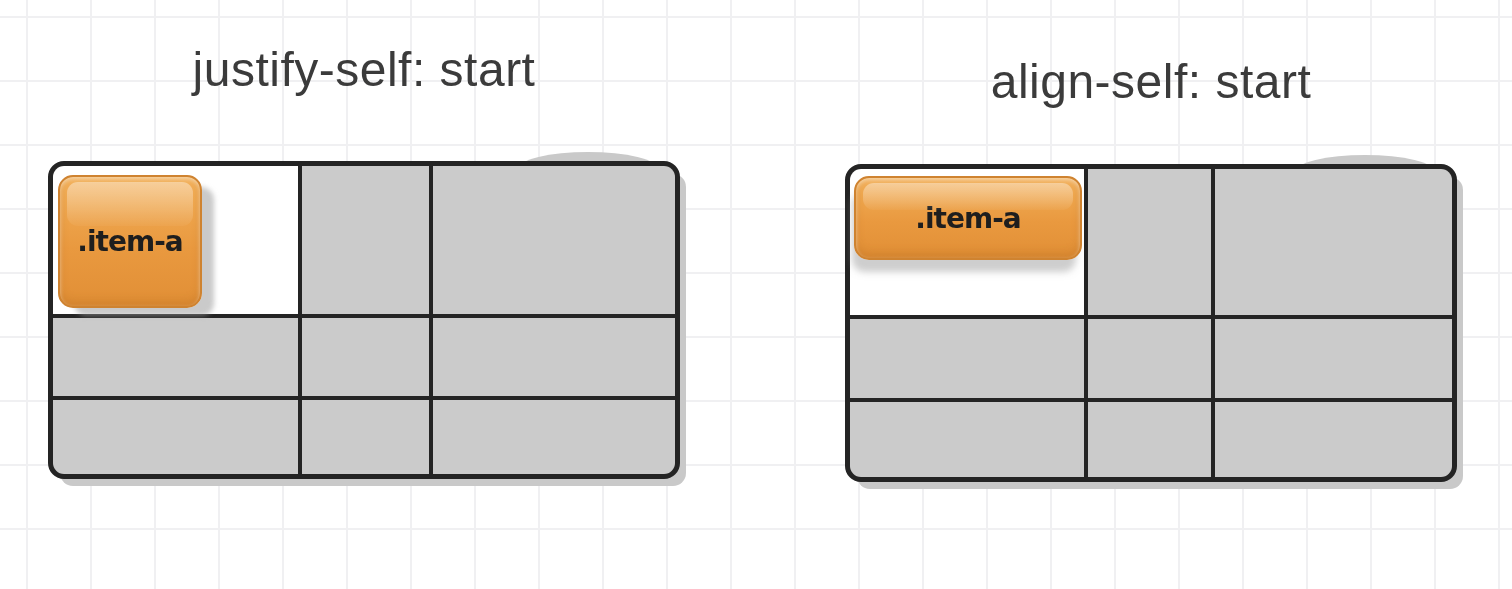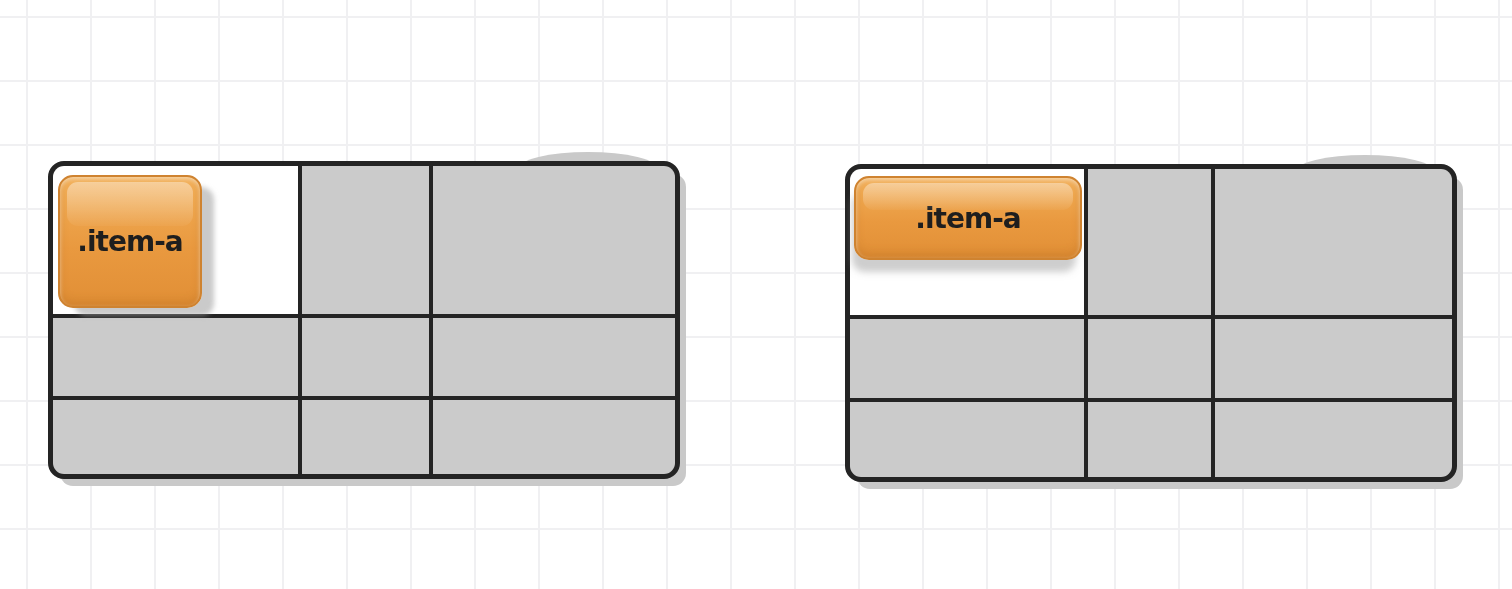--- a/index.html
+++ b/index.html
@@ -125,39 +125,41 @@
     font-size: 20px;
     letter-spacing: 1px;
     color: var(--watermark-gray, #c3c3c3);
   }
 </style>
 </head>
 <body>
 
 <div class="canvas">
 
+  <h1 class="title title-left">justify-self: start</h1>
 
   <div class="grid-wrap grid-wrap-left">
     <div class="blob"></div>
     <div class="grid grid-left">
       <div class="cell cell-empty"></div>
       <div class="cell"></div>
       <div class="cell"></div>
       <div class="cell"></div>
       <div class="cell"></div>
       <div class="cell"></div>
       <div class="cell"></div>
       <div class="cell"></div>
       <div class="cell"></div>
       <div class="item item-left">
         <span>.item-a</span>
       </div>
     </div>
   </div>
 
+  <h1 class="title title-right">align-self: start</h1>
 
   <div class="grid-wrap grid-wrap-right">
     <div class="blob"></div>
     <div class="grid grid-right">
       <div class="cell cell-empty"></div>
       <div class="cell"></div>
       <div class="cell"></div>
       <div class="cell"></div>
       <div class="cell"></div>
       <div class="cell"></div>

